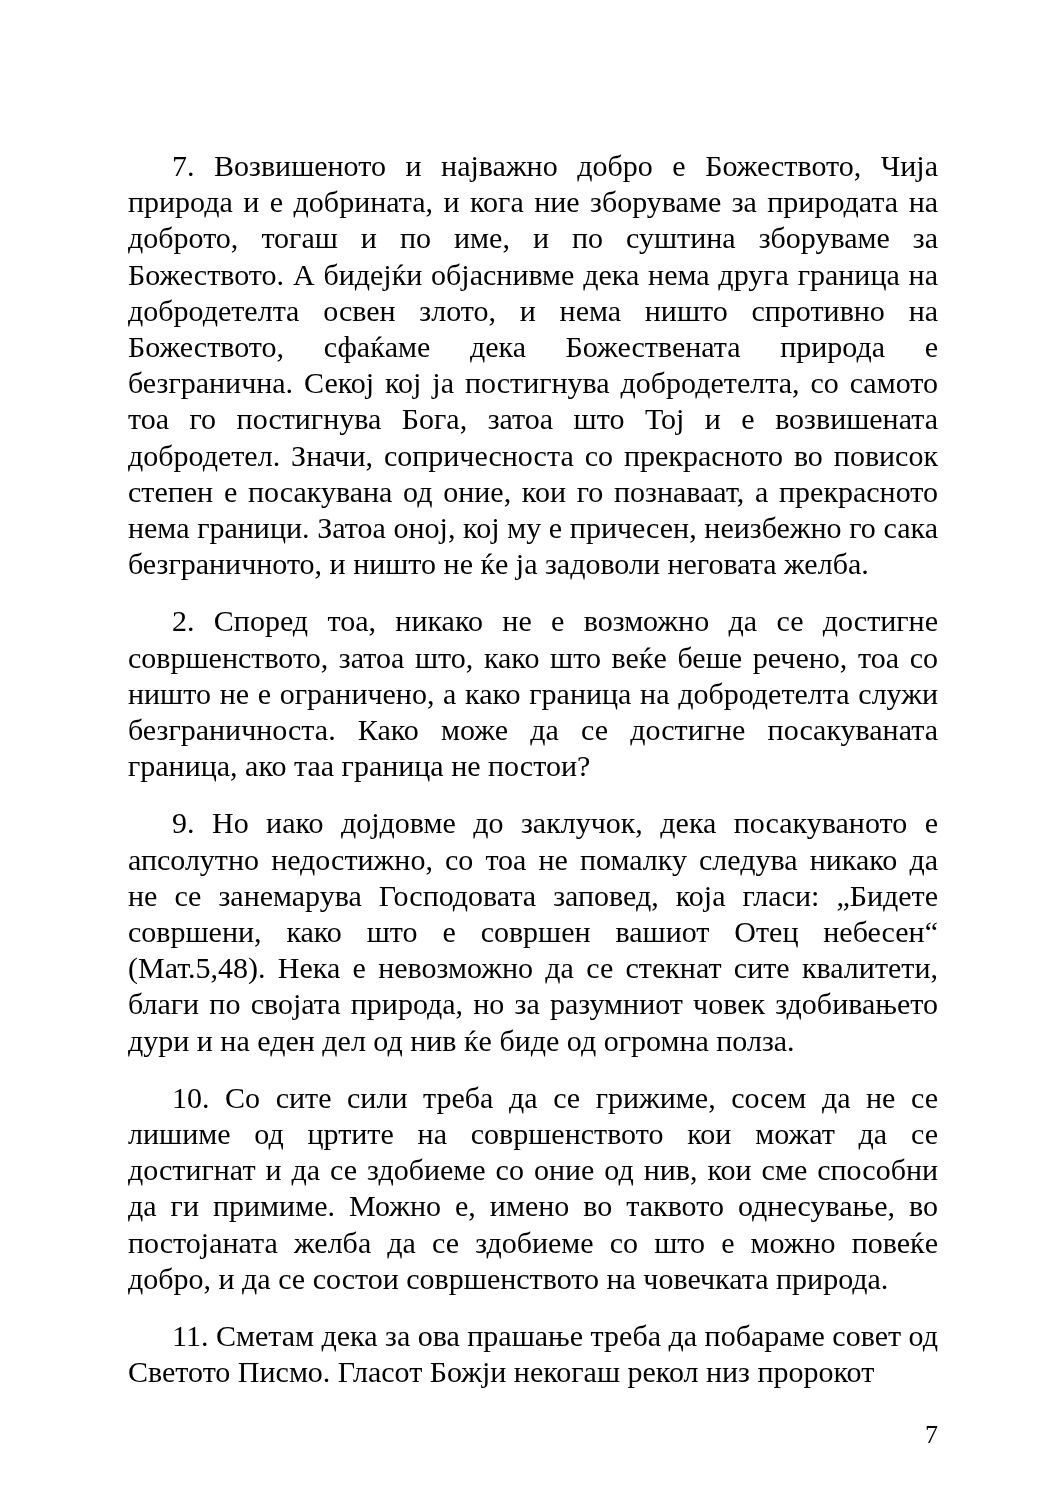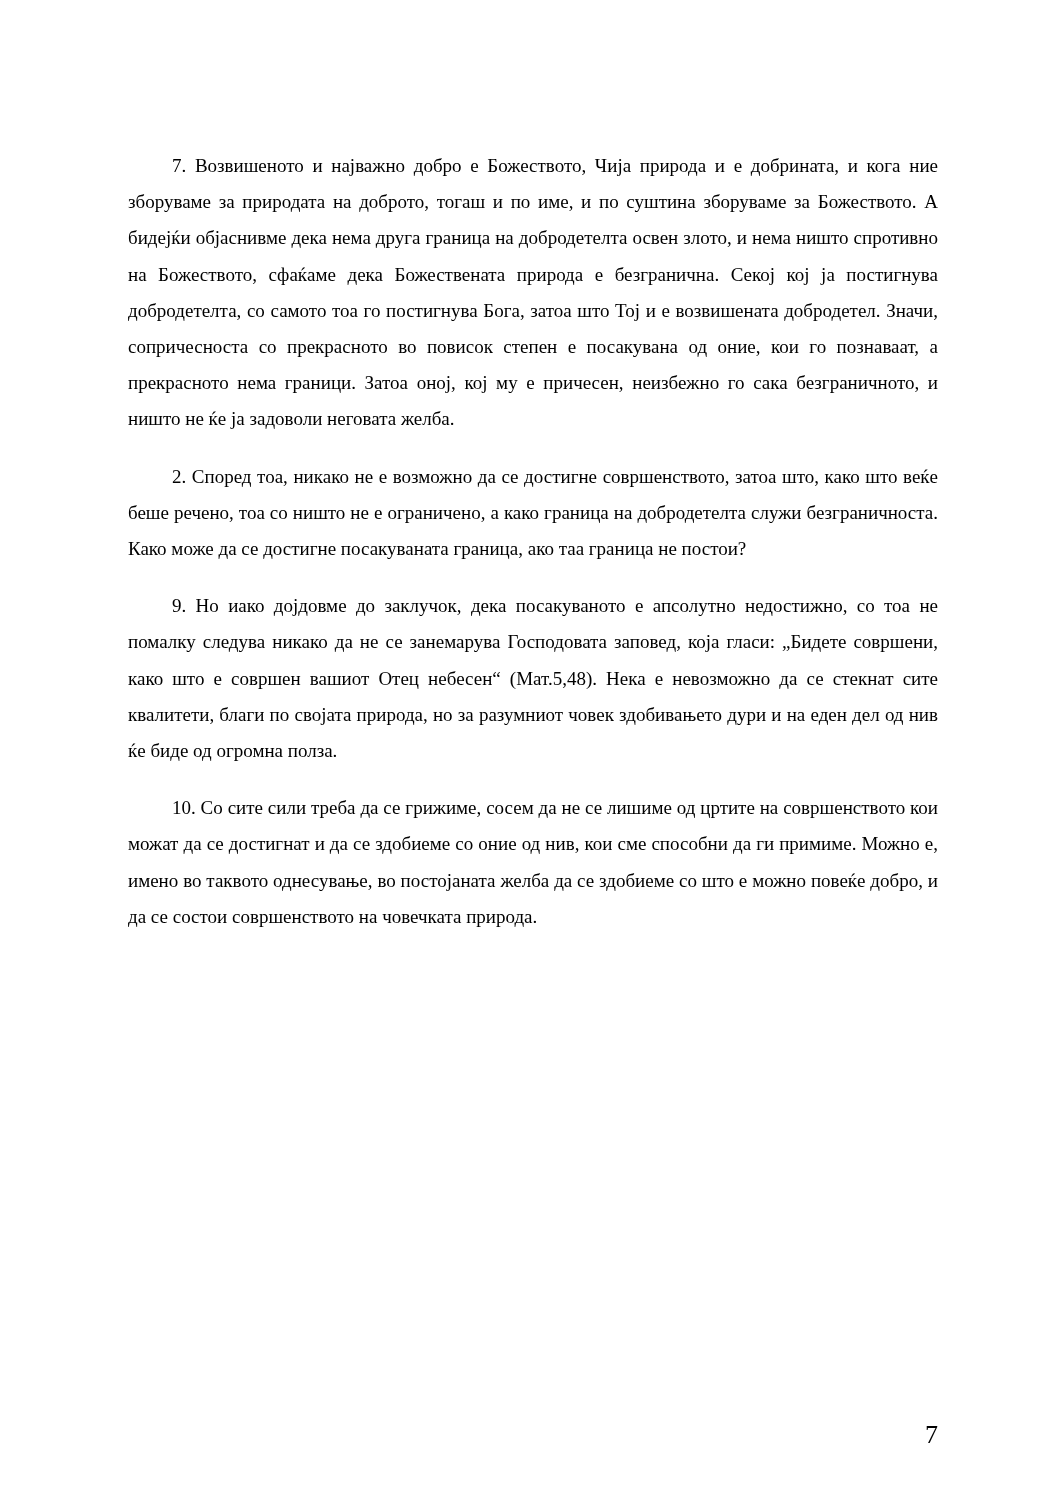--- a/index.html
+++ b/index.html
@@ -22,21 +22,21 @@
     position: absolute;
     left: 128px;
     top: 148px;
     width: 810px;
   }
   .para {
     margin: 0 0 21px 0;
     text-align: justify;
     text-justify: inter-word;
     text-indent: 44px;
-    font-size: 19px;
+    font-size: 30px;
     line-height: 36.2px;
     color: #000000;
     font-weight: 400;
     letter-spacing: 0px;
     word-spacing: 0px;
     hyphens: manual;
   }
   .para:last-child {
     margin-bottom: 0;
   }
@@ -55,17 +55,18 @@
 </head>
 <body>
 
 <div class="page">
 
   <div class="text-column">
     <p class="para">7. Возвишеното и најважно добро е Божеството, Чија природа и е добрината, и кога ние зборуваме за природата на доброто, тогаш и по име, и по суштина зборуваме за Божеството. А бидејќи објаснивме дека нема друга граница на добродетелта освен злото, и нема ништо спротивно на Божеството, сфаќаме дека Божествената природа е безгранична. Секој кој ја постигнува добродетелта, со самото тоа го постигнува Бога, затоа што Тој и е возвишената добродетел. Значи, сопричесноста со прекрасното во повисок степен е посакувана од оние, кои го познаваат, а прекрасното нема граници. Затоа оној, кој му е причесен, неизбежно го сака безграничното, и ништо не ќе ја задоволи неговата желба.</p>
     <p class="para">2. Според тоа, никако не е возможно да се достигне совршенството, затоа што, како што веќе беше речено, тоа со ништо не е ограничено, а како граница на добродетелта служи безграничноста. Како може да се достигне посакуваната граница, ако таа граница не постои?</p>
     <p class="para">9. Но иако дојдовме до заклучок, дека посакуваното е апсолутно недостижно, со тоа не помалку следува никако да не се занемарува Господовата заповед, која гласи: „Бидете совршени, како што е совршен вашиот Отец небесен“ (Мат.5,48). Нека е невозможно да се стекнат сите квалитети, благи по својата природа, но за разумниот човек здобивањето дури и на еден дел од нив ќе биде од огромна полза.</p>
     <p class="para">10. Со сите сили треба да се грижиме, сосем да не се лишиме од цртите на совршенството кои можат да се достигнат и да се здобиеме со оние од нив, кои сме способни да ги примиме. Можно е, имено во таквото однесување, во постојаната желба да се здобиеме со што е можно повеќе добро, и да се состои совршенството на човечката природа.</p>
+    <p class="para">11. Сметам дека за ова прашање треба да побараме совет од Светото Писмо. Гласот Божји некогаш рекол низ пророкот</p>
   </div>
 
   <div class="page-number">7</div>
 
 </div>
 
 </body></html>

